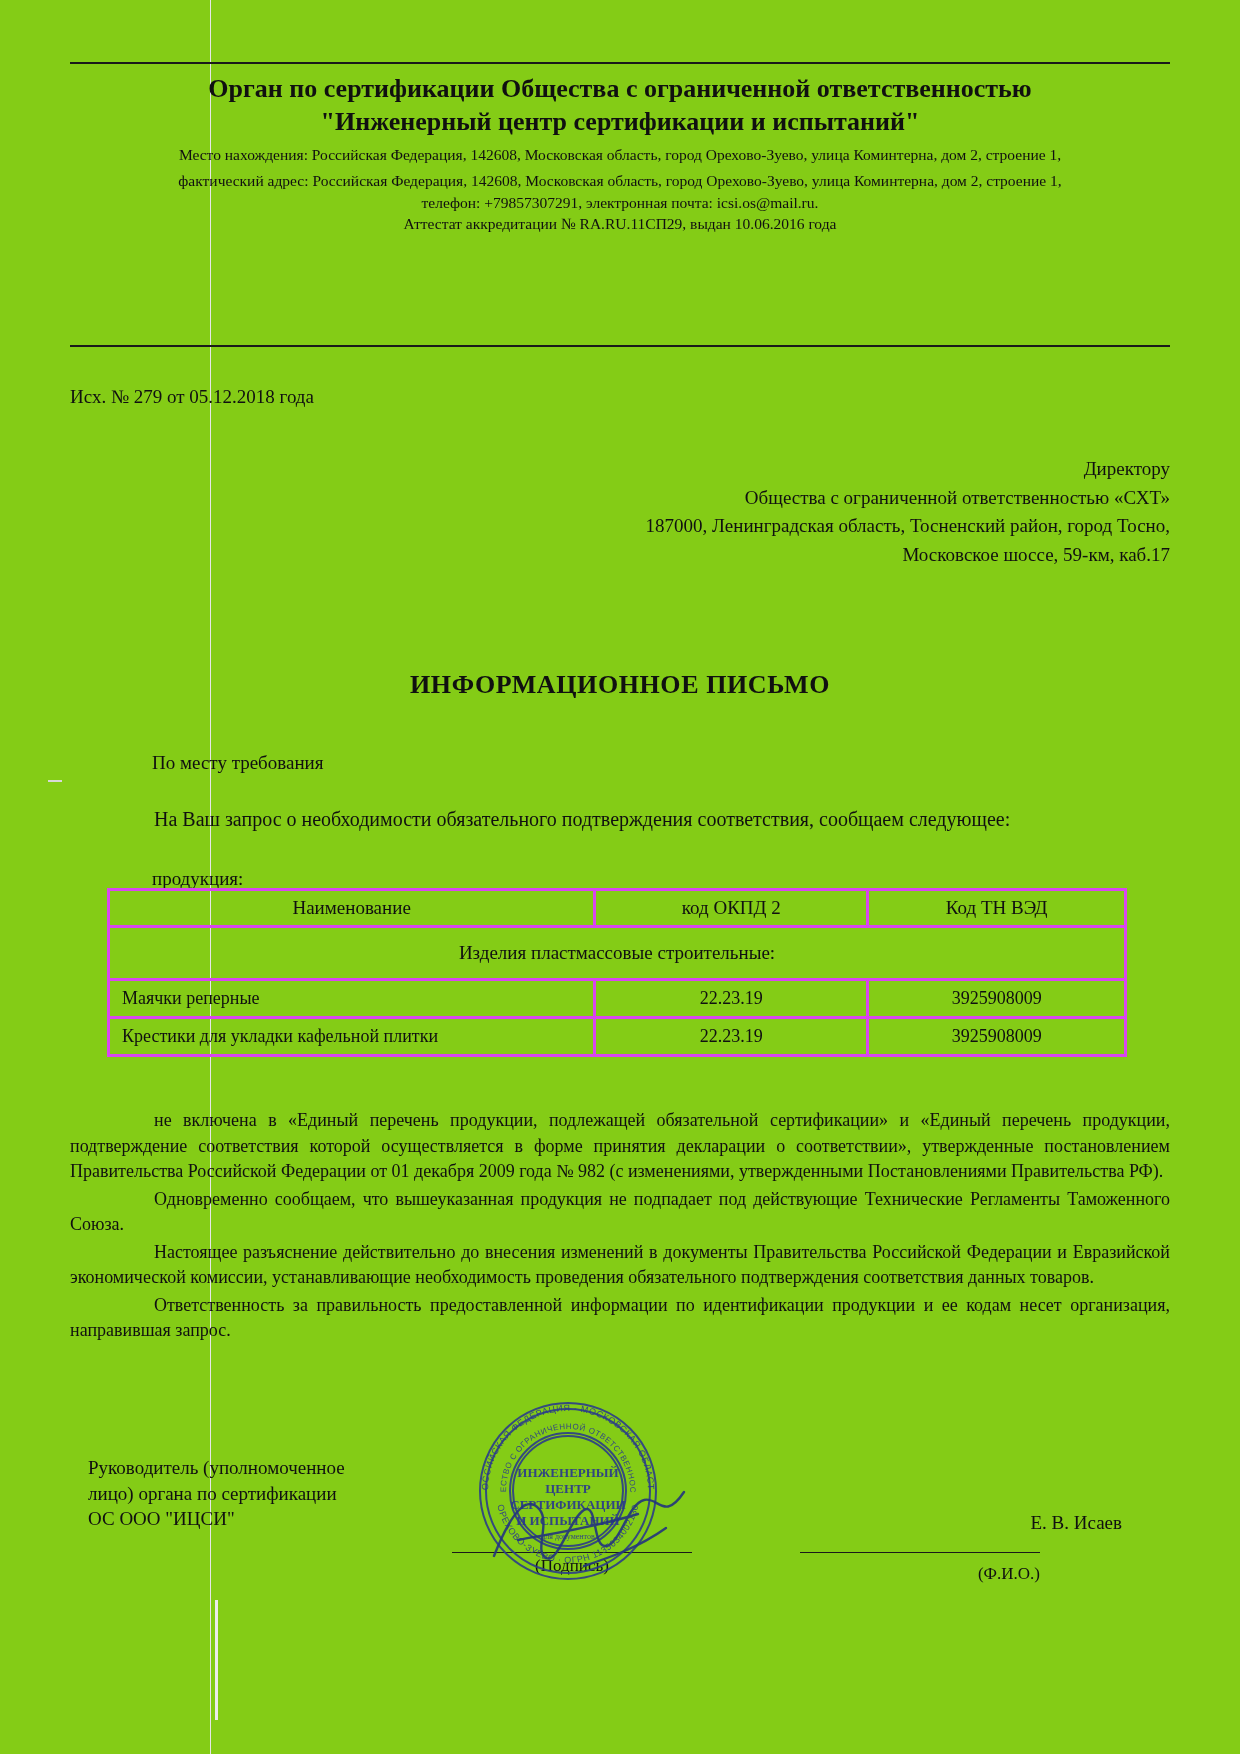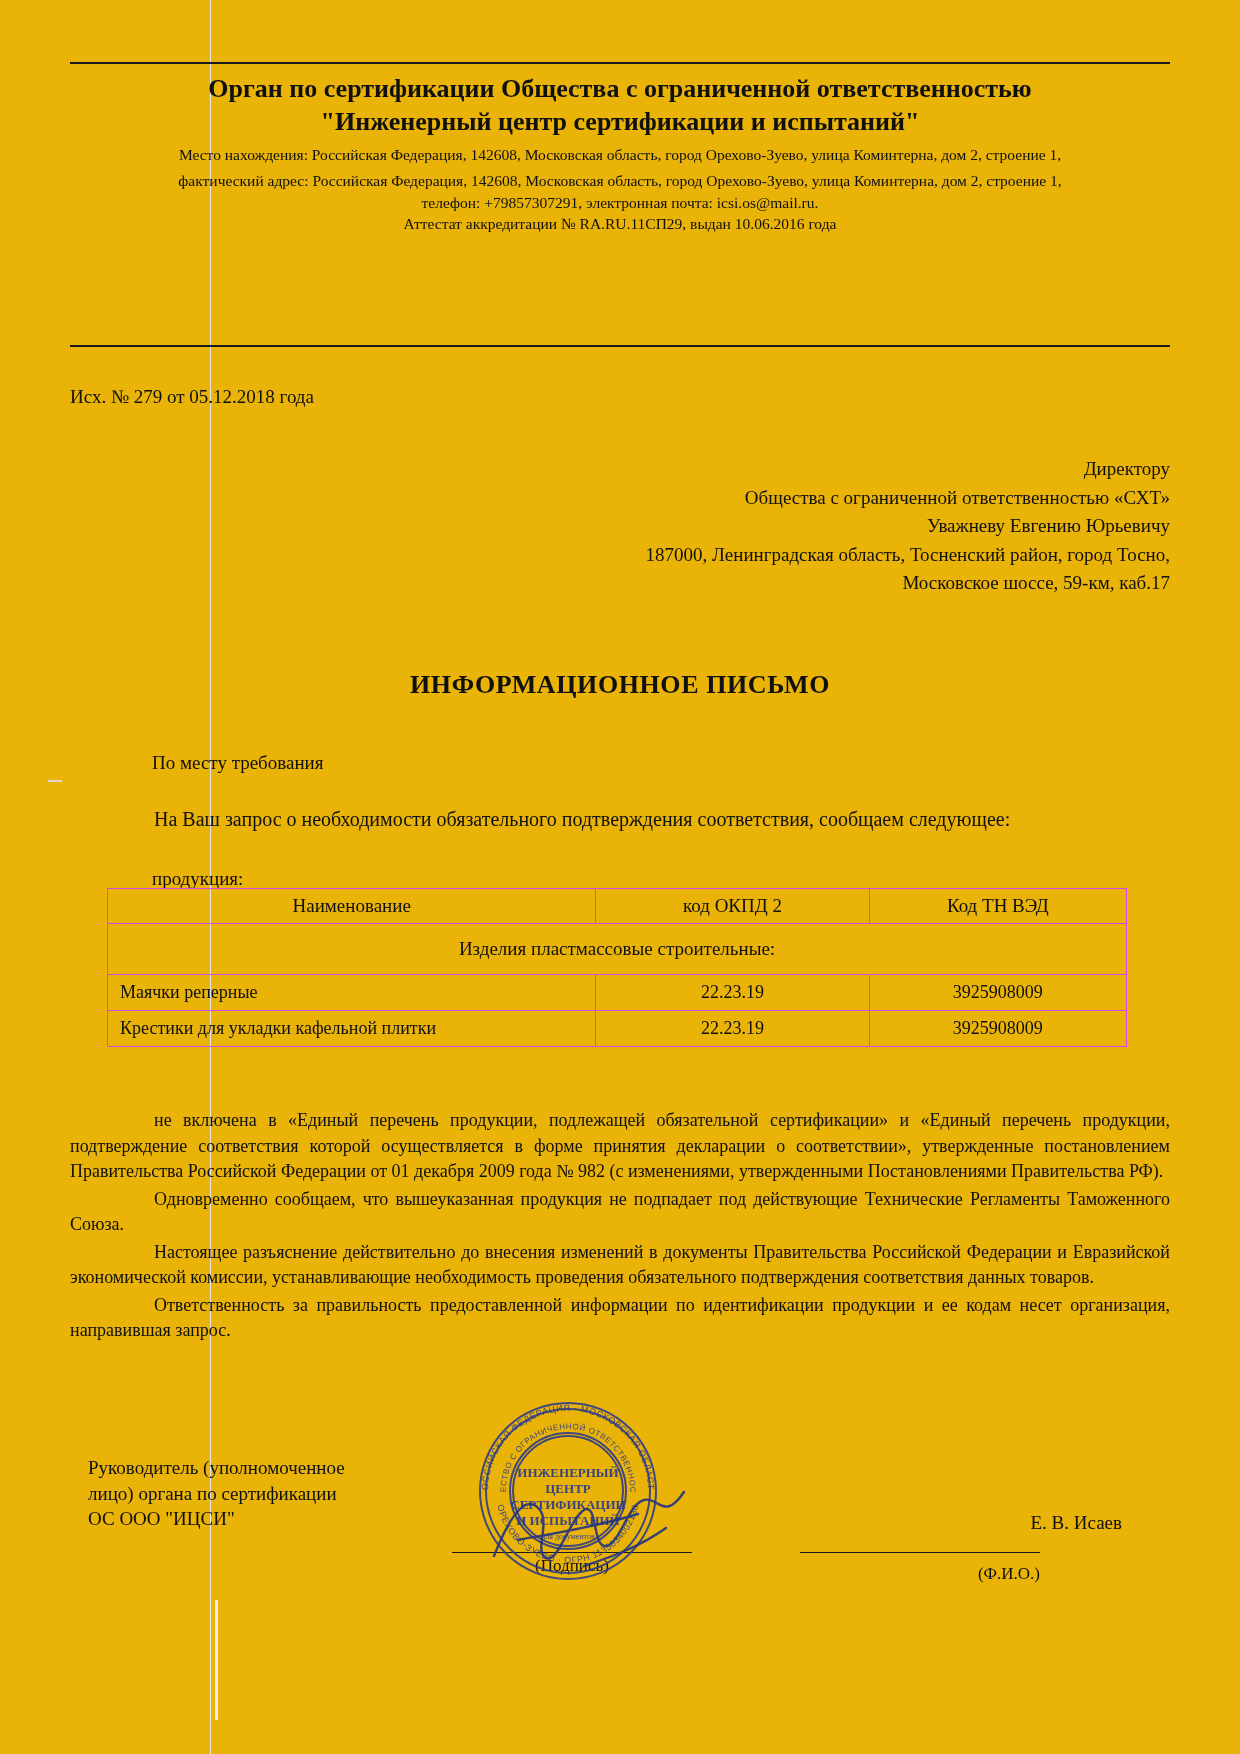--- a/index.html
+++ b/index.html
@@ -12,21 +12,21 @@
     height: 1754px;
     position: relative;
     font-family: "Liberation Serif", serif;
     color: #101010;
     overflow: hidden;
   }
 
   .page {
     position: absolute;
     inset: 0;
-    background: #eab308;
+    background: #84cc16;
   }
 
   
   .scan-line-left {
     position: absolute;
     left: 210px;
     top: 0;
     width: 1px;
     height: 1754px;
     background: #e6e6e6;
@@ -149,21 +149,21 @@
   
   .tbl {
     position: absolute;
     left: 107px;
     top: 888px;
     width: 1020px;
     border-collapse: collapse;
     font-size: 18px;
   }
   .tbl td, .tbl th {
-    border: 1px solid #d946ef;
+    border: 3px solid #d946ef;
     padding: 7px 10px;
     font-weight: normal;
   }
   .tbl .col-name   { width: 500px; }
   .tbl .col-okpd   { width: 270px; text-align: center; }
   .tbl .col-tnved  { width: 250px; text-align: center; }
   .tbl .hdr td { text-align: center; font-size: 19px; padding: 6px 10px; }
   .tbl .group td { text-align: center; padding: 14px 10px; font-size: 19px; }
   .tbl .row-name { text-align: left; padding-left: 12px; margin-top: 8px; }
   .tbl .row-val { text-align: center; }
@@ -272,21 +272,20 @@
     <div class="contact-line">Аттестат аккредитации № RA.RU.11СП29, выдан 10.06.2016 года</div>
   </div>
 
   <div class="letterhead-rule-bottom"></div>
 
   <div class="outgoing">Исх. № 279 от 05.12.2018 года</div>
 
   <div class="recipient">
     <div>Директору</div>
     <div>Общества с ограниченной ответственностью «СХТ»</div>
-    <div>Уважневу Евгению Юрьевичу</div>
     <div>187000, Ленинградская область, Тосненский район, город Тосно,</div>
     <div>Московское шоссе, 59-км, каб.17</div>
   </div>
 
   <div class="doc-title">ИНФОРМАЦИОННОЕ ПИСЬМО</div>
 
   <div class="attn">По месту требования</div>
 
   <div class="para-intro">На Ваш запрос о необходимости обязательного подтверждения соответствия, сообщаем следующее:</div>
 

